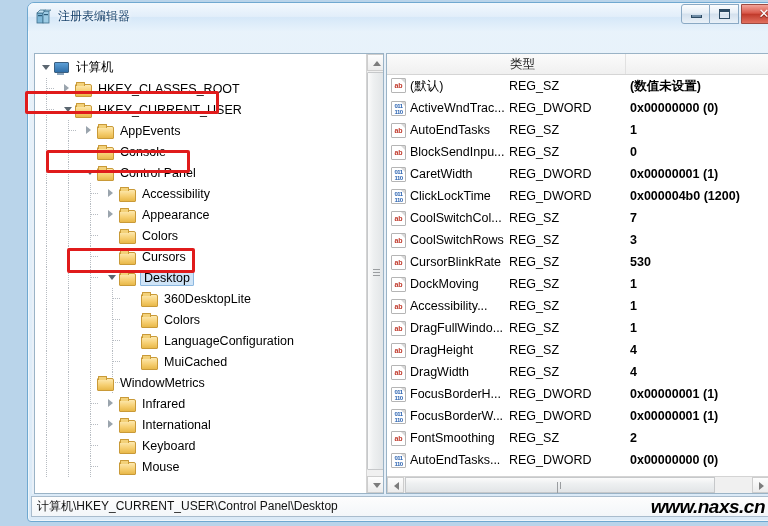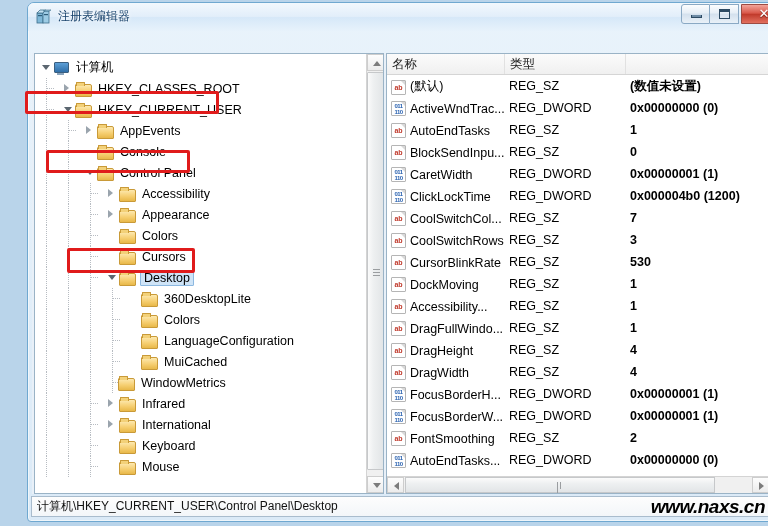--- a/index.html
+++ b/index.html
@@ -201,21 +201,21 @@
     border-right: 1px solid #e1e1e1;
   }
   .rows {
     position: absolute; left: 0; top: 21px; width: 382px; height: 400px;
     overflow: hidden;
   }
   .row {
     position: relative; height: 22px; display: flex; align-items: center;
     font-size: 12.5px; color: #000; white-space: nowrap;
   }
-  .c-name { position: absolute; left: 4px; display: flex; align-items: flex-end; }
+  .c-name { position: absolute; left: 4px; display: flex; align-items: flex-start; }
   .c-type { position: absolute; left: 122px; }
   .c-data { position: absolute; left: 243px; font-weight: bold; }
   .vicon {
     width: 15px; height: 15px; margin-right: 4px; flex: 0 0 15px;
     background: #fff; border: 1px solid #b5b5b5;
     position: relative; border-radius: 1px;
     font-size: 7px; font-weight: bold; line-height: 13px; text-align: center;
     overflow: hidden;
   }
   .vicon.sz { color: #c0392b; }
@@ -456,21 +456,21 @@
             <div class="tnode" style="padding-left: 92px;">
               <span class="dots" style="left: 11px;"></span>
               <span class="dots" style="left: 33px;"></span>
               <span class="dots" style="left: 55px;"></span>
               <span class="dots" style="left: 77px;"></span>
               <span class="dash" style="left: 77px;"></span>
               <span class="tw"></span>
               <span class="folder"></span>
               <span class="tlabel">MuiCached</span>
             </div>
-            <div class="tnode" style="padding-left: 69px;">
+            <div class="tnode" style="padding-left: 48px;">
               <span class="dots" style="left: 11px;"></span>
               <span class="dots" style="left: 33px;"></span>
               <span class="dots" style="left: 55px;"></span>
               <span class="dots" style="left: 77px;"></span>
               <span class="dash" style="left: 77px;"></span>
               <span class="tw"></span>
               <span class="folder"></span>
               <span class="tlabel">WindowMetrics</span>
             </div>
             <div class="tnode" style="padding-left: 70px;">
@@ -522,21 +522,20 @@
                 <i></i>
                 <i></i>
               </div>
           </div>
           <div class="vs-dn"></div>
         </div>
       </div>
 
       <div class="pane list">
         <div class="lheader" id="list-header">
-            <div class="hcell" style="left: 0px; width: 118px;">名称</div>
             <div class="hcell" style="left: 118px; width: 121px;">类型</div>
           </div>
         <div class="rows" id="list-rows">
             <div class="row">
               <span class="c-name">
                 <span class="vicon sz">
                   <span style="display:block;line-height:13px;">ab</span>
                 </span>
                 <span>(默认)</span>
               </span>

